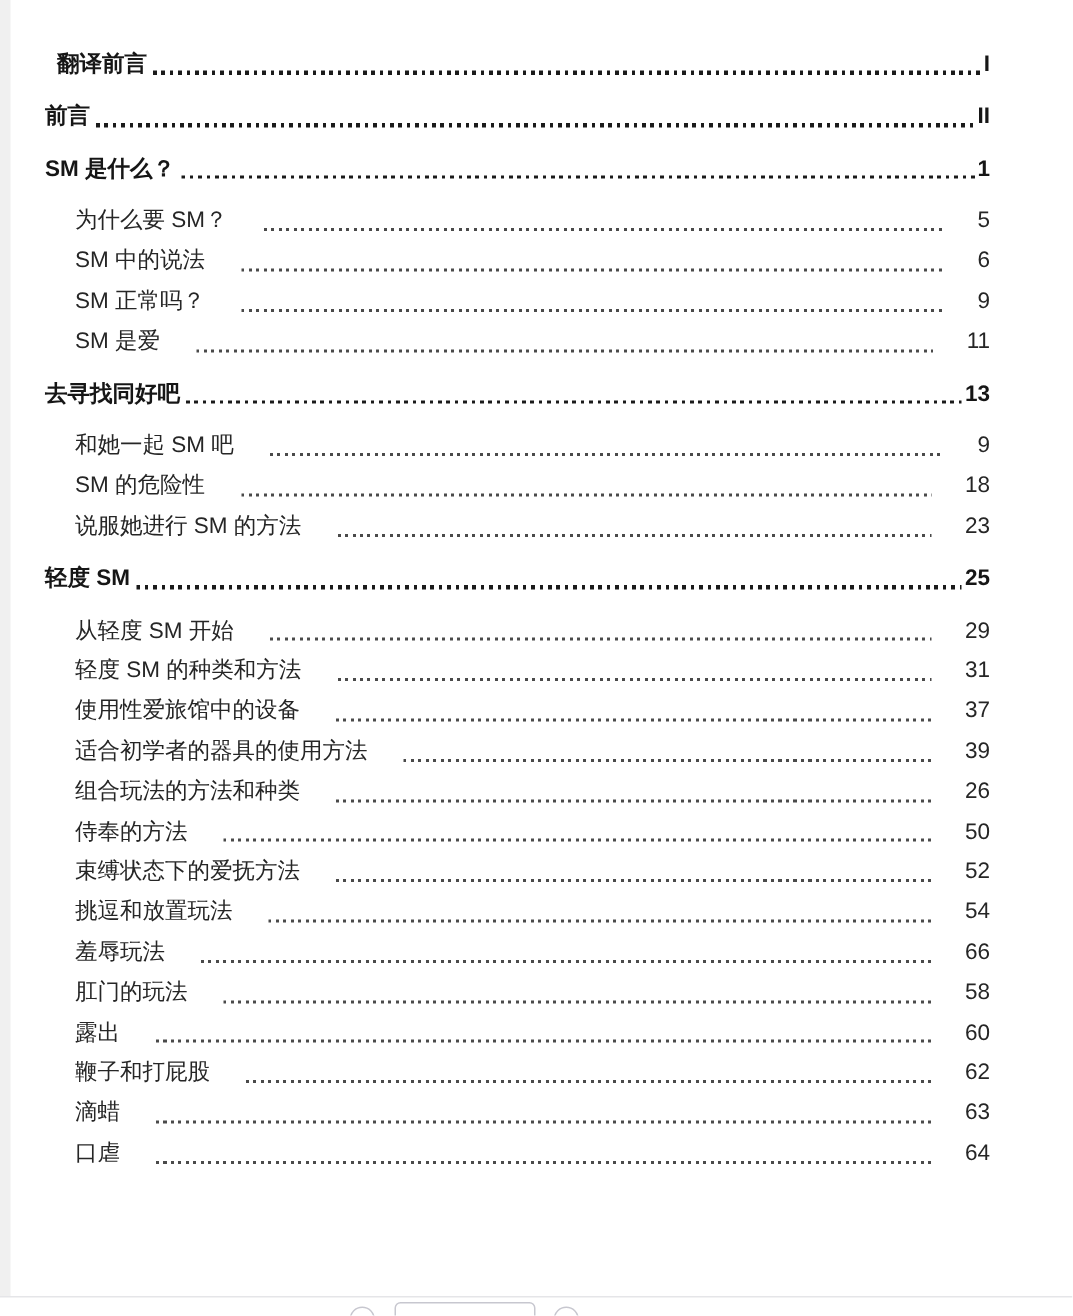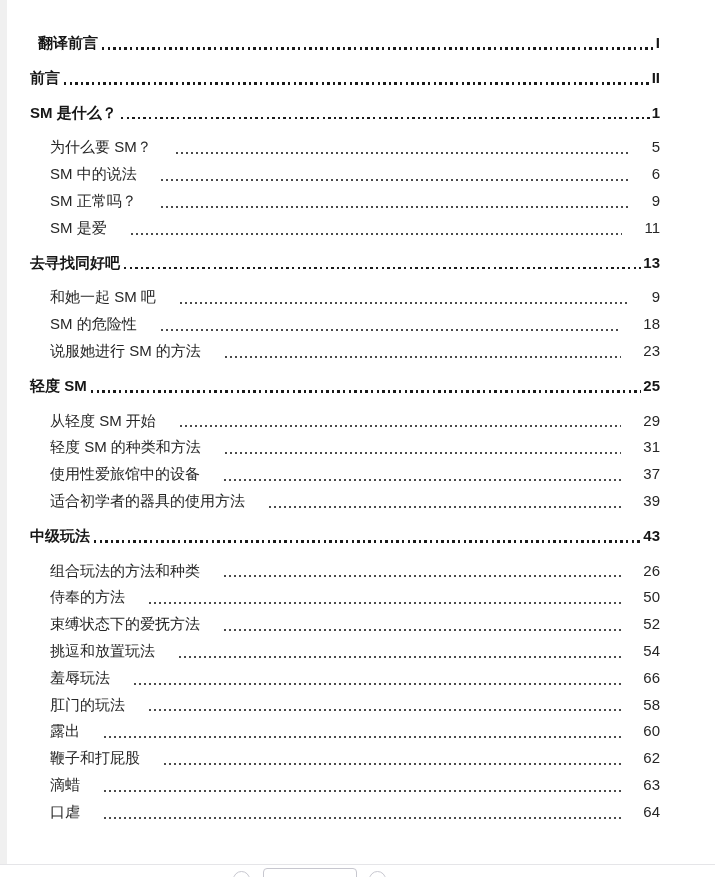--- a/index.html
+++ b/index.html
@@ -180,25 +180,20 @@
     <div class="toc-row level-2">
     <span class="toc-label">使用性爱旅馆中的设备</span>
     <span class="toc-leader"></span>
     <span class="toc-page">37</span>
   </div>
     <div class="toc-row level-2">
     <span class="toc-label">适合初学者的器具的使用方法</span>
     <span class="toc-leader"></span>
     <span class="toc-page">39</span>
   </div>
-    <div class="toc-row level-1">
-    <span class="toc-label">中级玩法</span>
-    <span class="toc-leader"></span>
-    <span class="toc-page">43</span>
-  </div>
     <div class="toc-row level-2">
     <span class="toc-label">组合玩法的方法和种类</span>
     <span class="toc-leader"></span>
     <span class="toc-page">26</span>
   </div>
     <div class="toc-row level-2">
     <span class="toc-label">侍奉的方法</span>
     <span class="toc-leader"></span>
     <span class="toc-page">50</span>
   </div>

